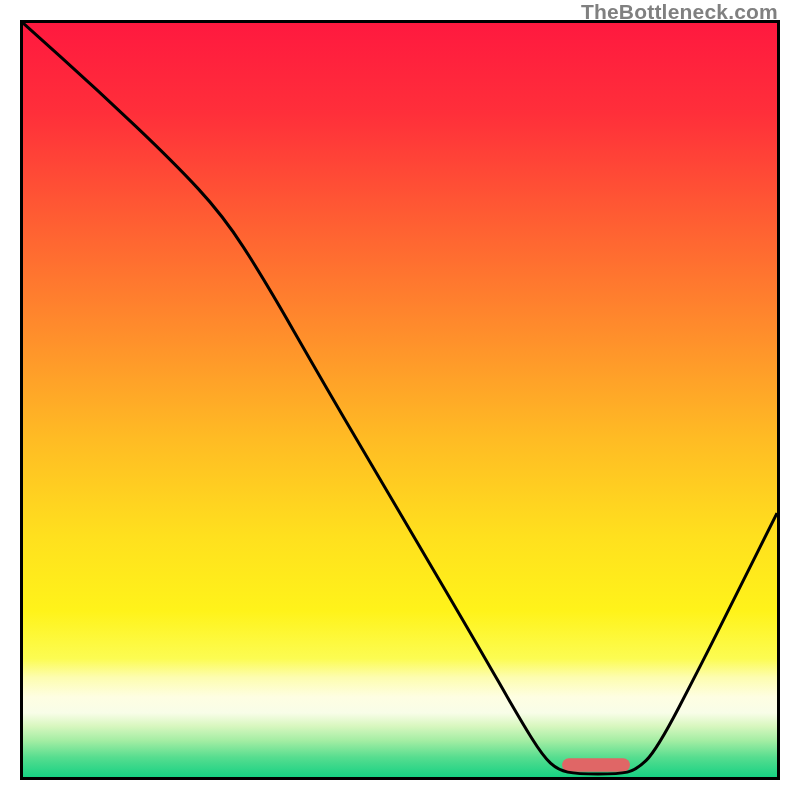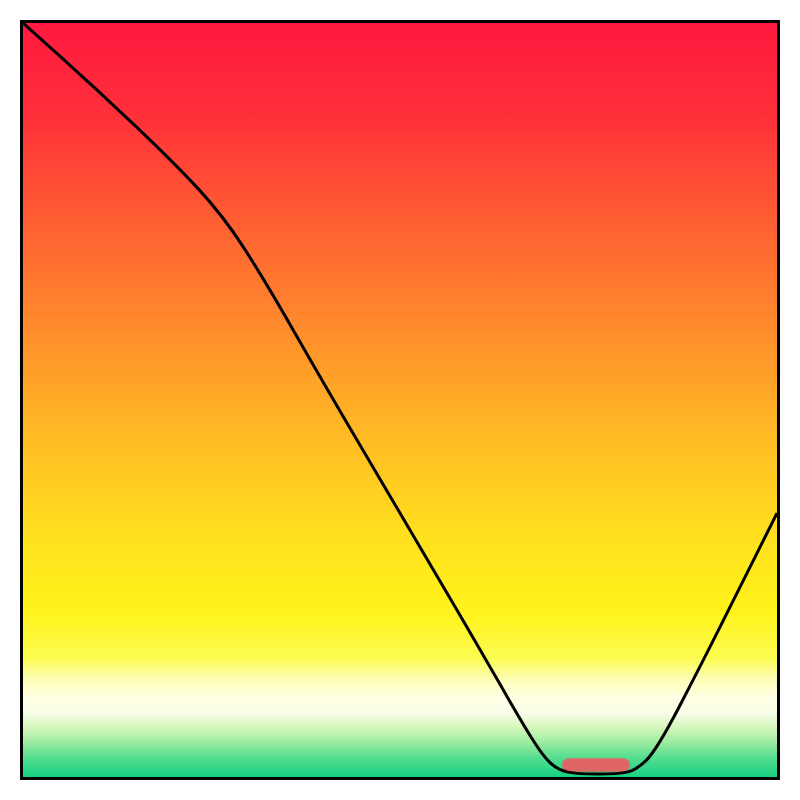--- a/index.html
+++ b/index.html
@@ -46,20 +46,21 @@
     inset: 0;
   }
   .marker {
     position: absolute;
   }
 </style>
 </head>
 <body>
 
 <div class="frame">
+  <div class="watermark">TheBottleneck.com</div>
   <div class="plot-area">
     <svg class="gradient" viewBox="0 0 100 100" preserveAspectRatio="none">
       <defs>
         <linearGradient id="bg-grad" x1="0" y1="0" x2="0" y2="1">
             <stop offset="0.00%" stop-color="#ff193f"></stop>
             <stop offset="12.00%" stop-color="#ff2f3a"></stop>
             <stop offset="25.00%" stop-color="#ff5a33"></stop>
             <stop offset="40.00%" stop-color="#ff8a2c"></stop>
             <stop offset="55.00%" stop-color="#ffbb24"></stop>
             <stop offset="68.00%" stop-color="#ffe01e"></stop>

